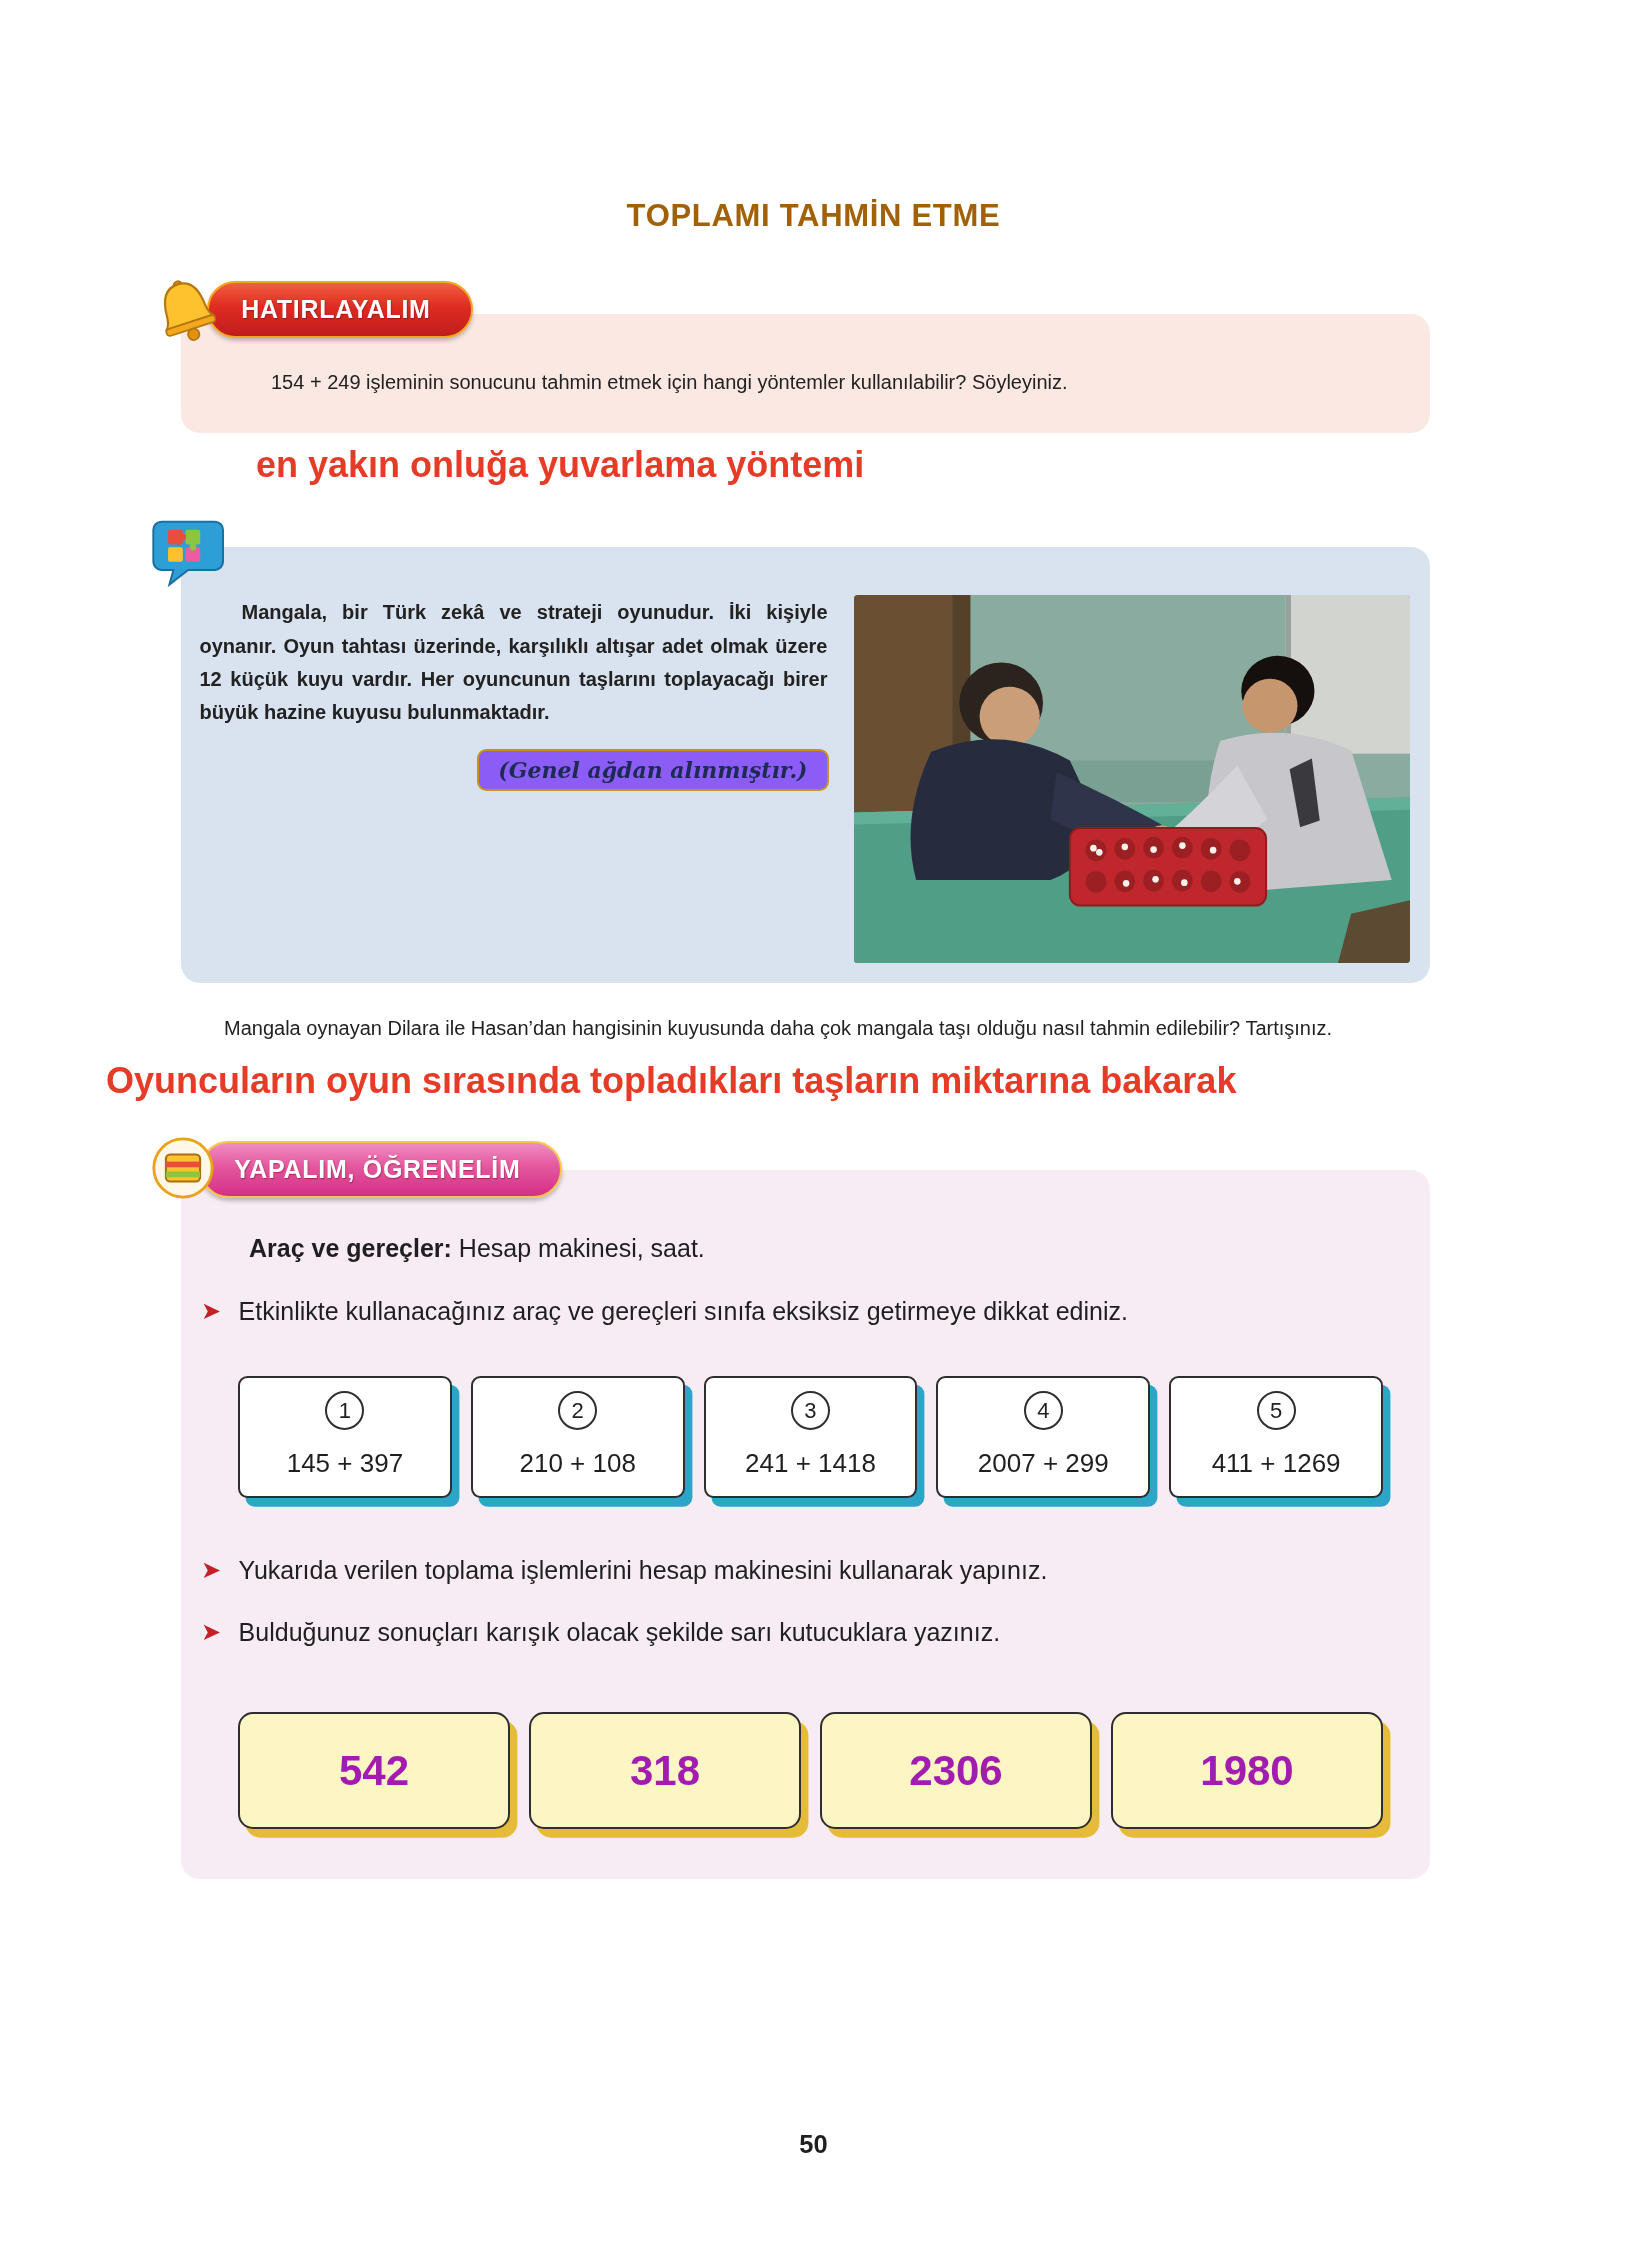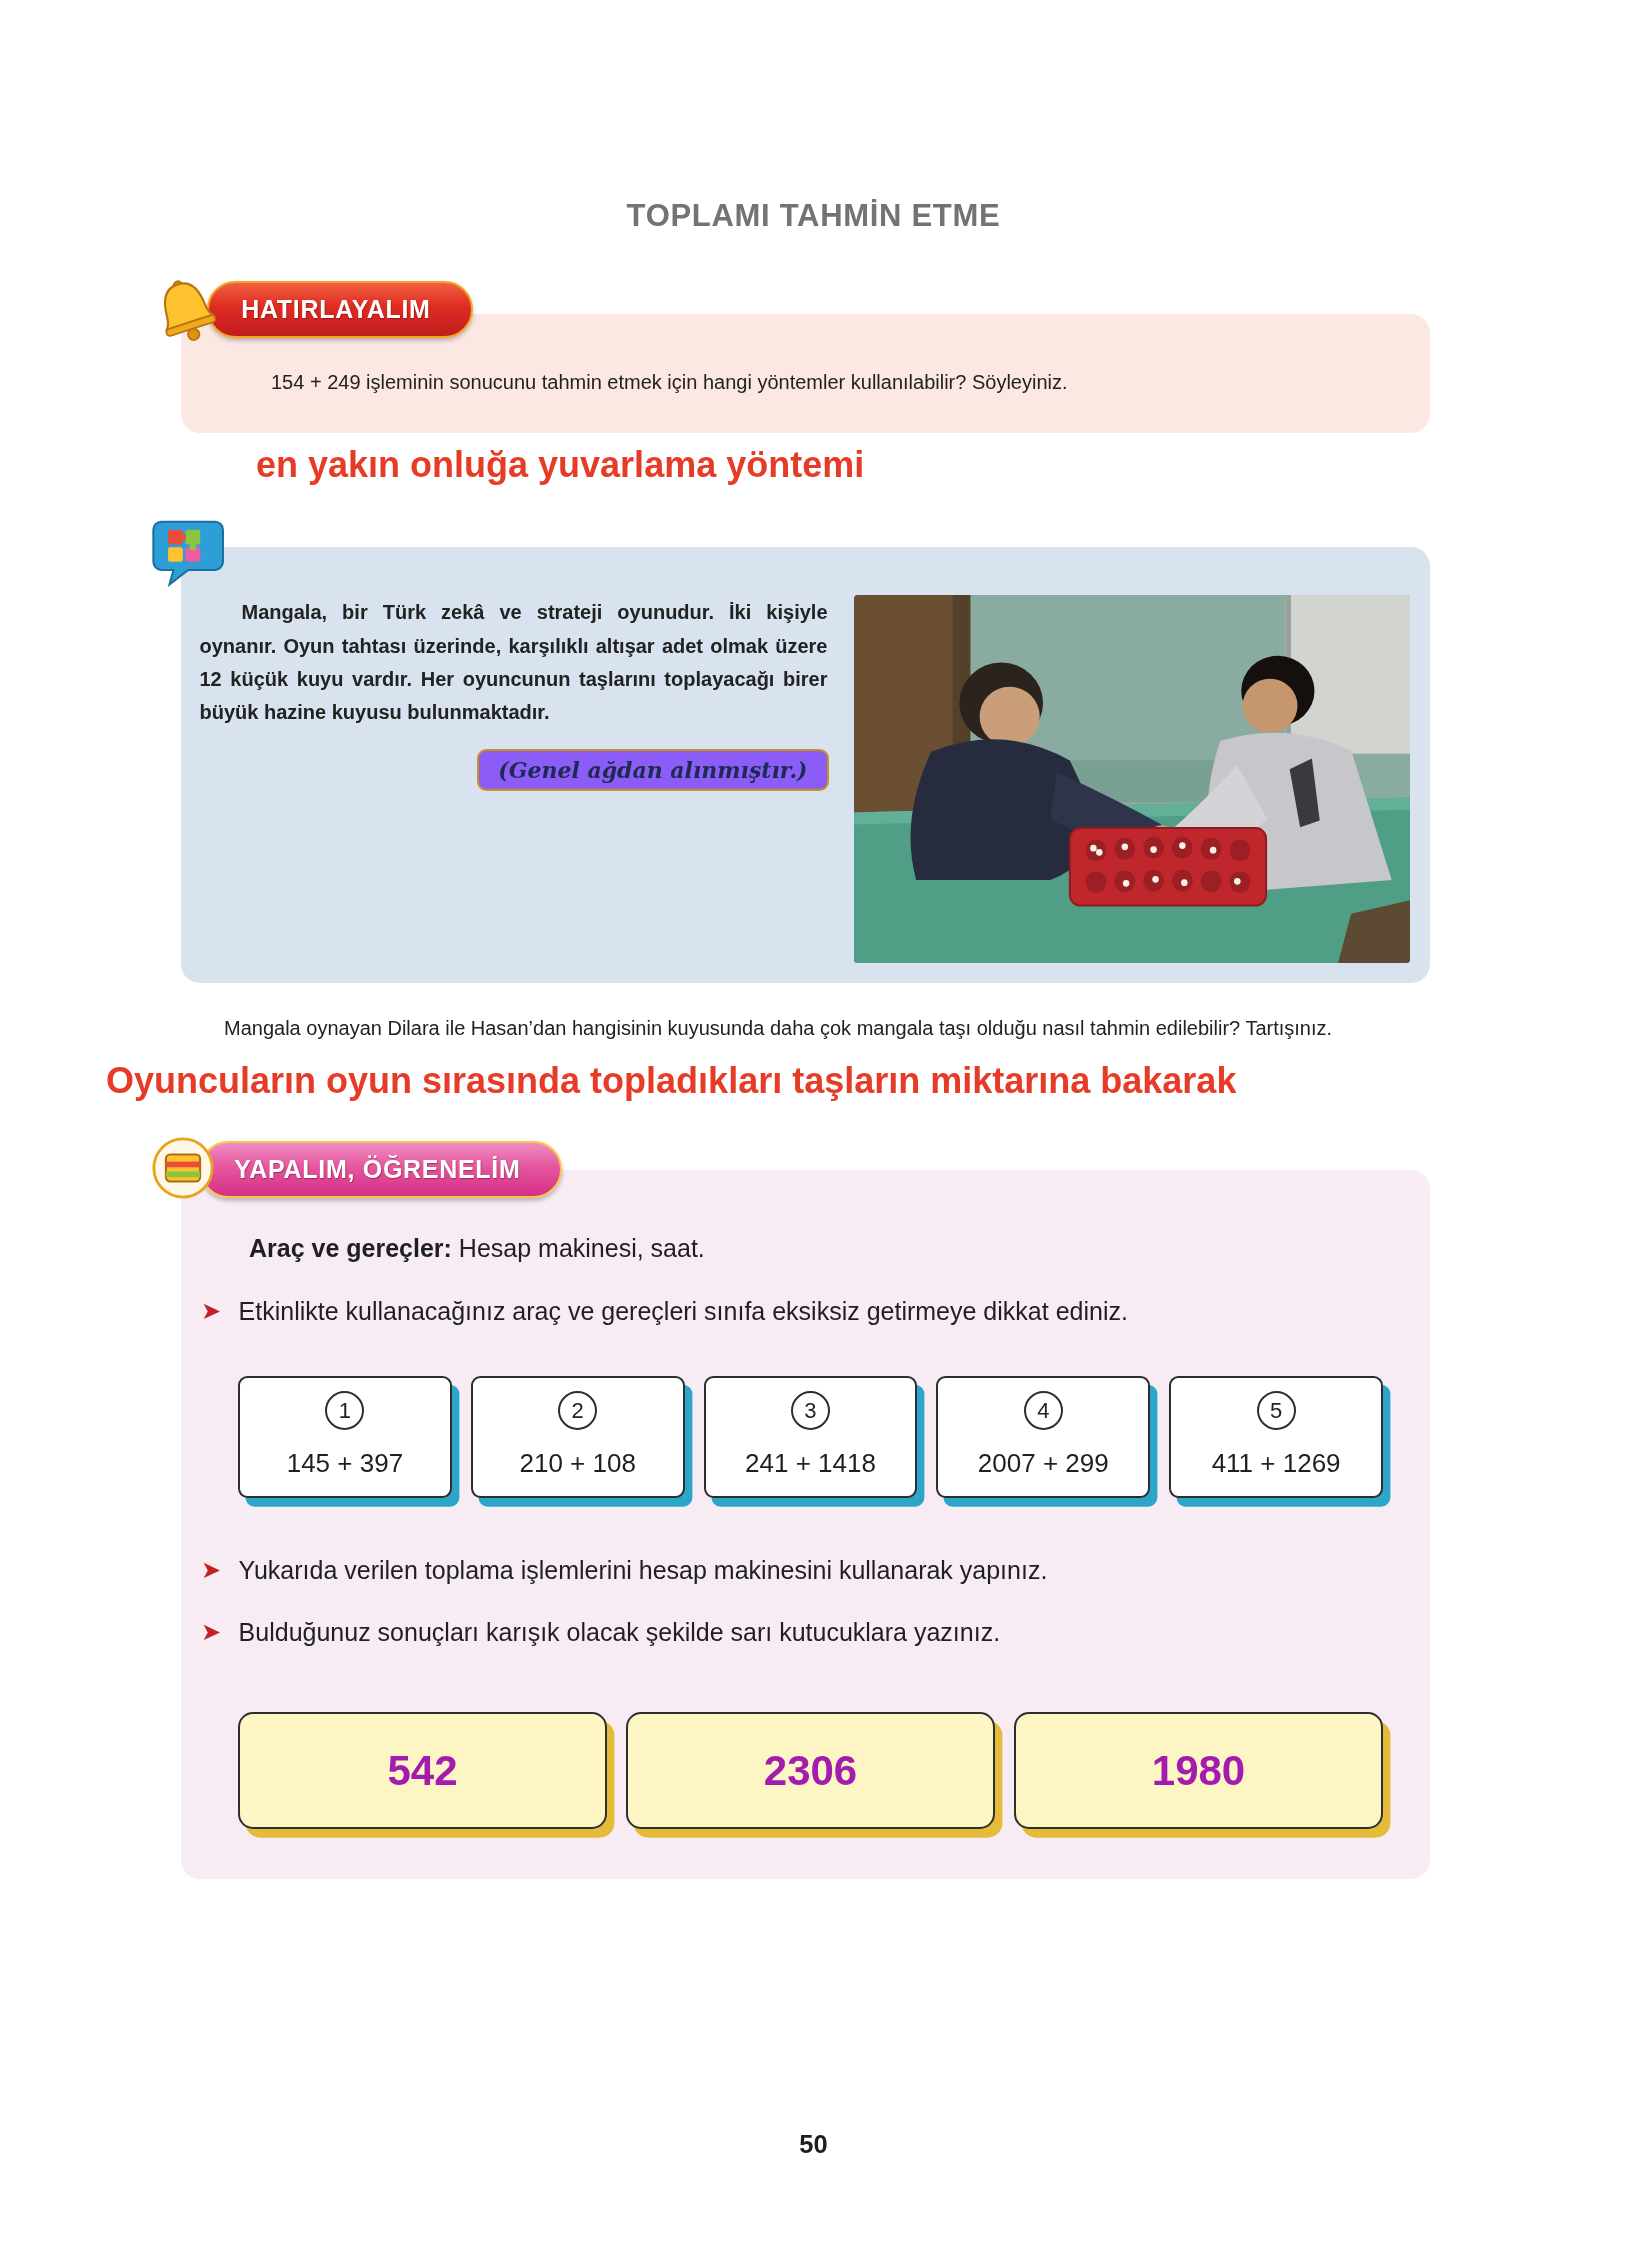--- a/index.html
+++ b/index.html
@@ -15,21 +15,21 @@
   .content { width: 1249px; margin: 0 auto 0 181px; }
 
   
   .page-title {
     margin: 0;
     padding-top: 198px;
     text-align: center;
     font-size: 31px;
     font-weight: bold;
     letter-spacing: 0.7px;
-    color: #737373;
+    color: #a16207;
   }
 
   
   .badge-row {
     position: relative;
     z-index: 3;
     display: flex;
     align-items: center;
     margin-left: -30px;
     margin-bottom: -32px;
@@ -362,20 +362,23 @@
         <div class="bullet" style="margin-top:25.5px;">
           <span class="arrow">➤</span>
           <span>Bulduğunuz sonuçları karışık olacak şekilde sarı kutucuklara yazınız.</span>
         </div>
 
         <div class="answers">
           <div class="answer-box">
             <span>542</span>
           </div>
           <div class="answer-box">
+            <span>318</span>
+          </div>
+          <div class="answer-box">
             <span>2306</span>
           </div>
           <div class="answer-box">
             <span>1980</span>
           </div>
         </div>
 
       </div>
     </section>
 

